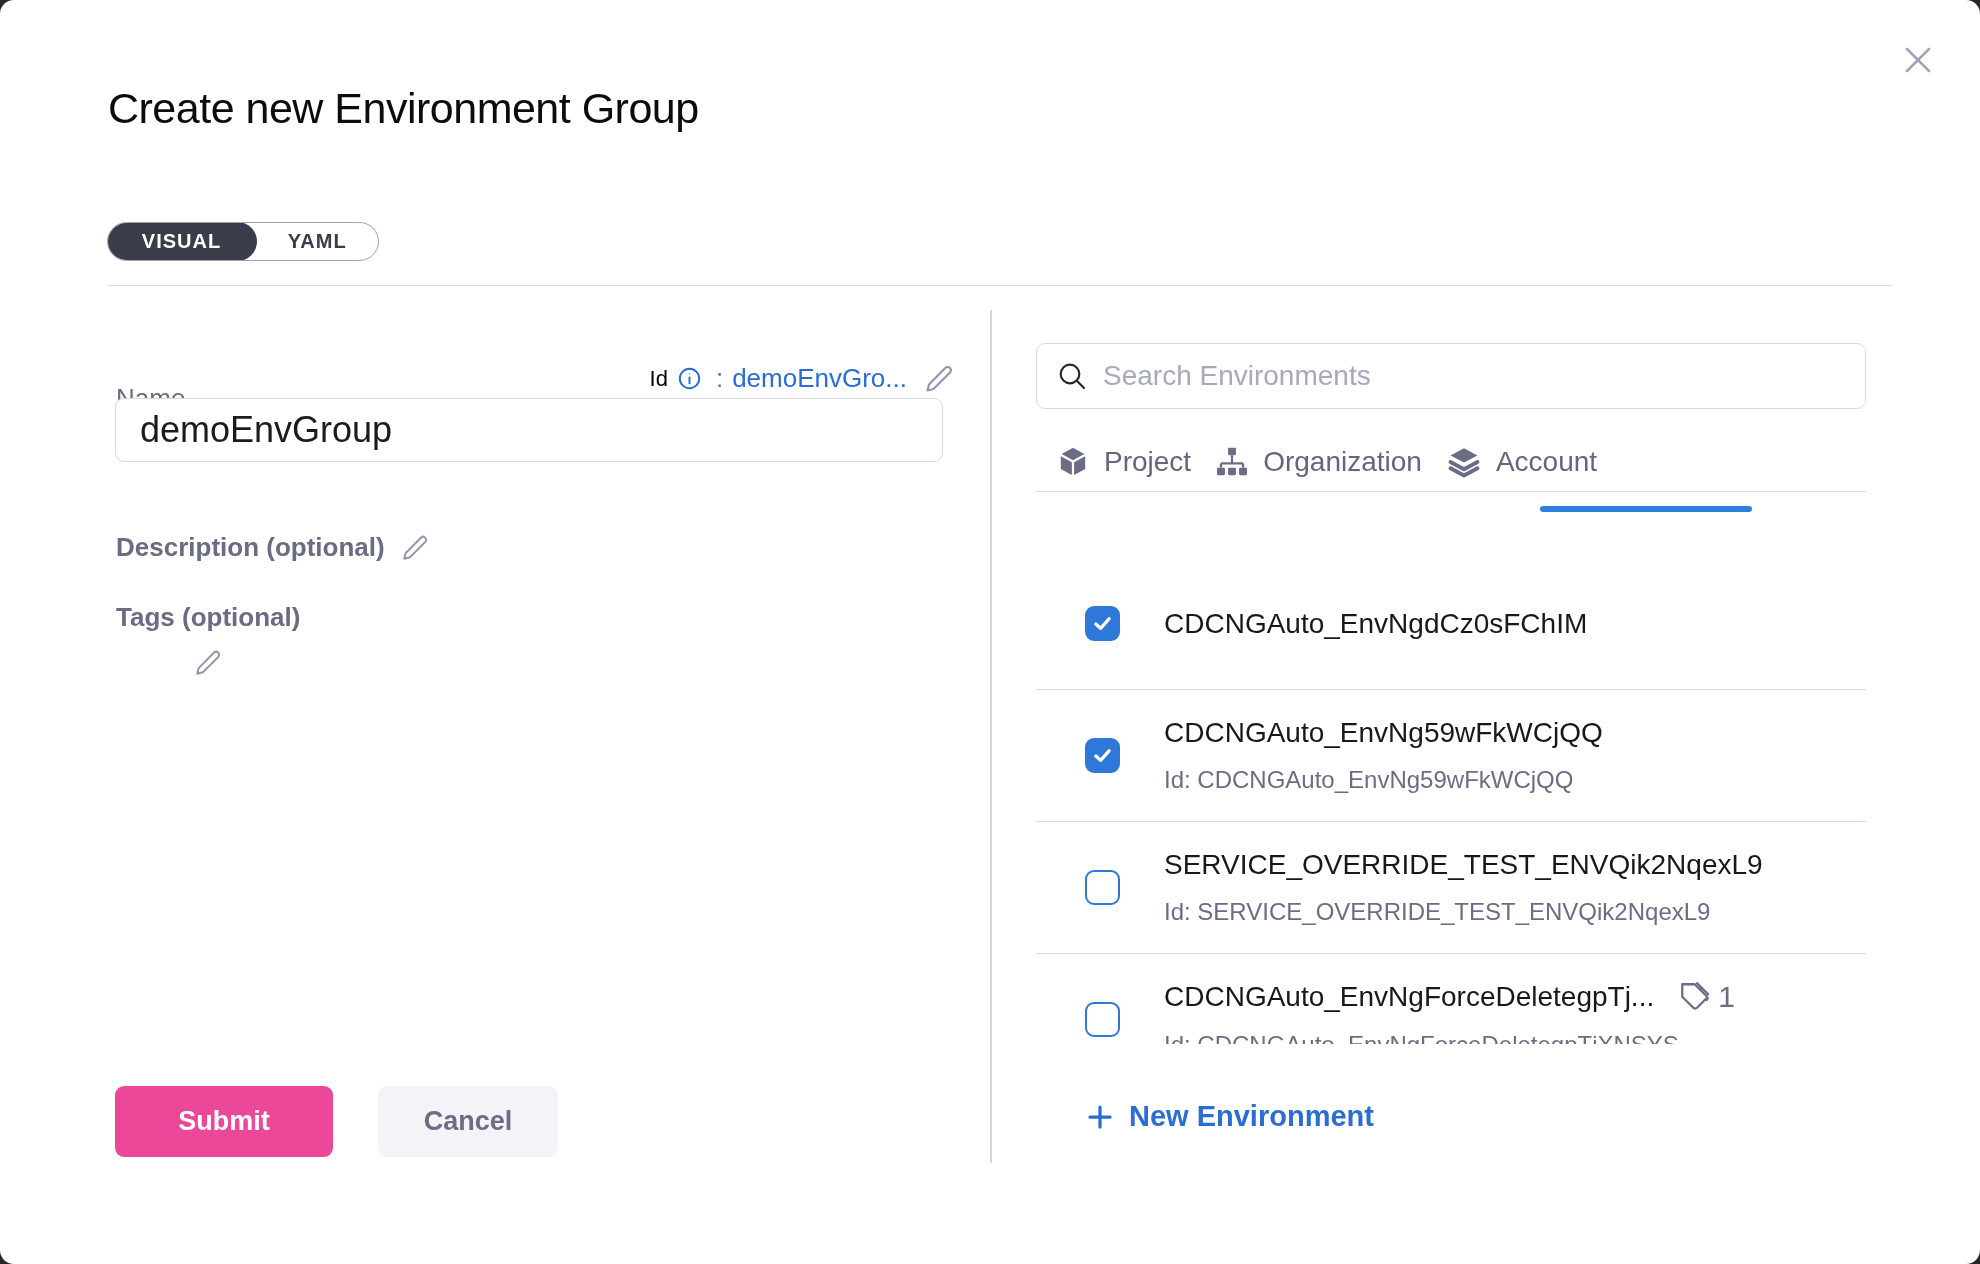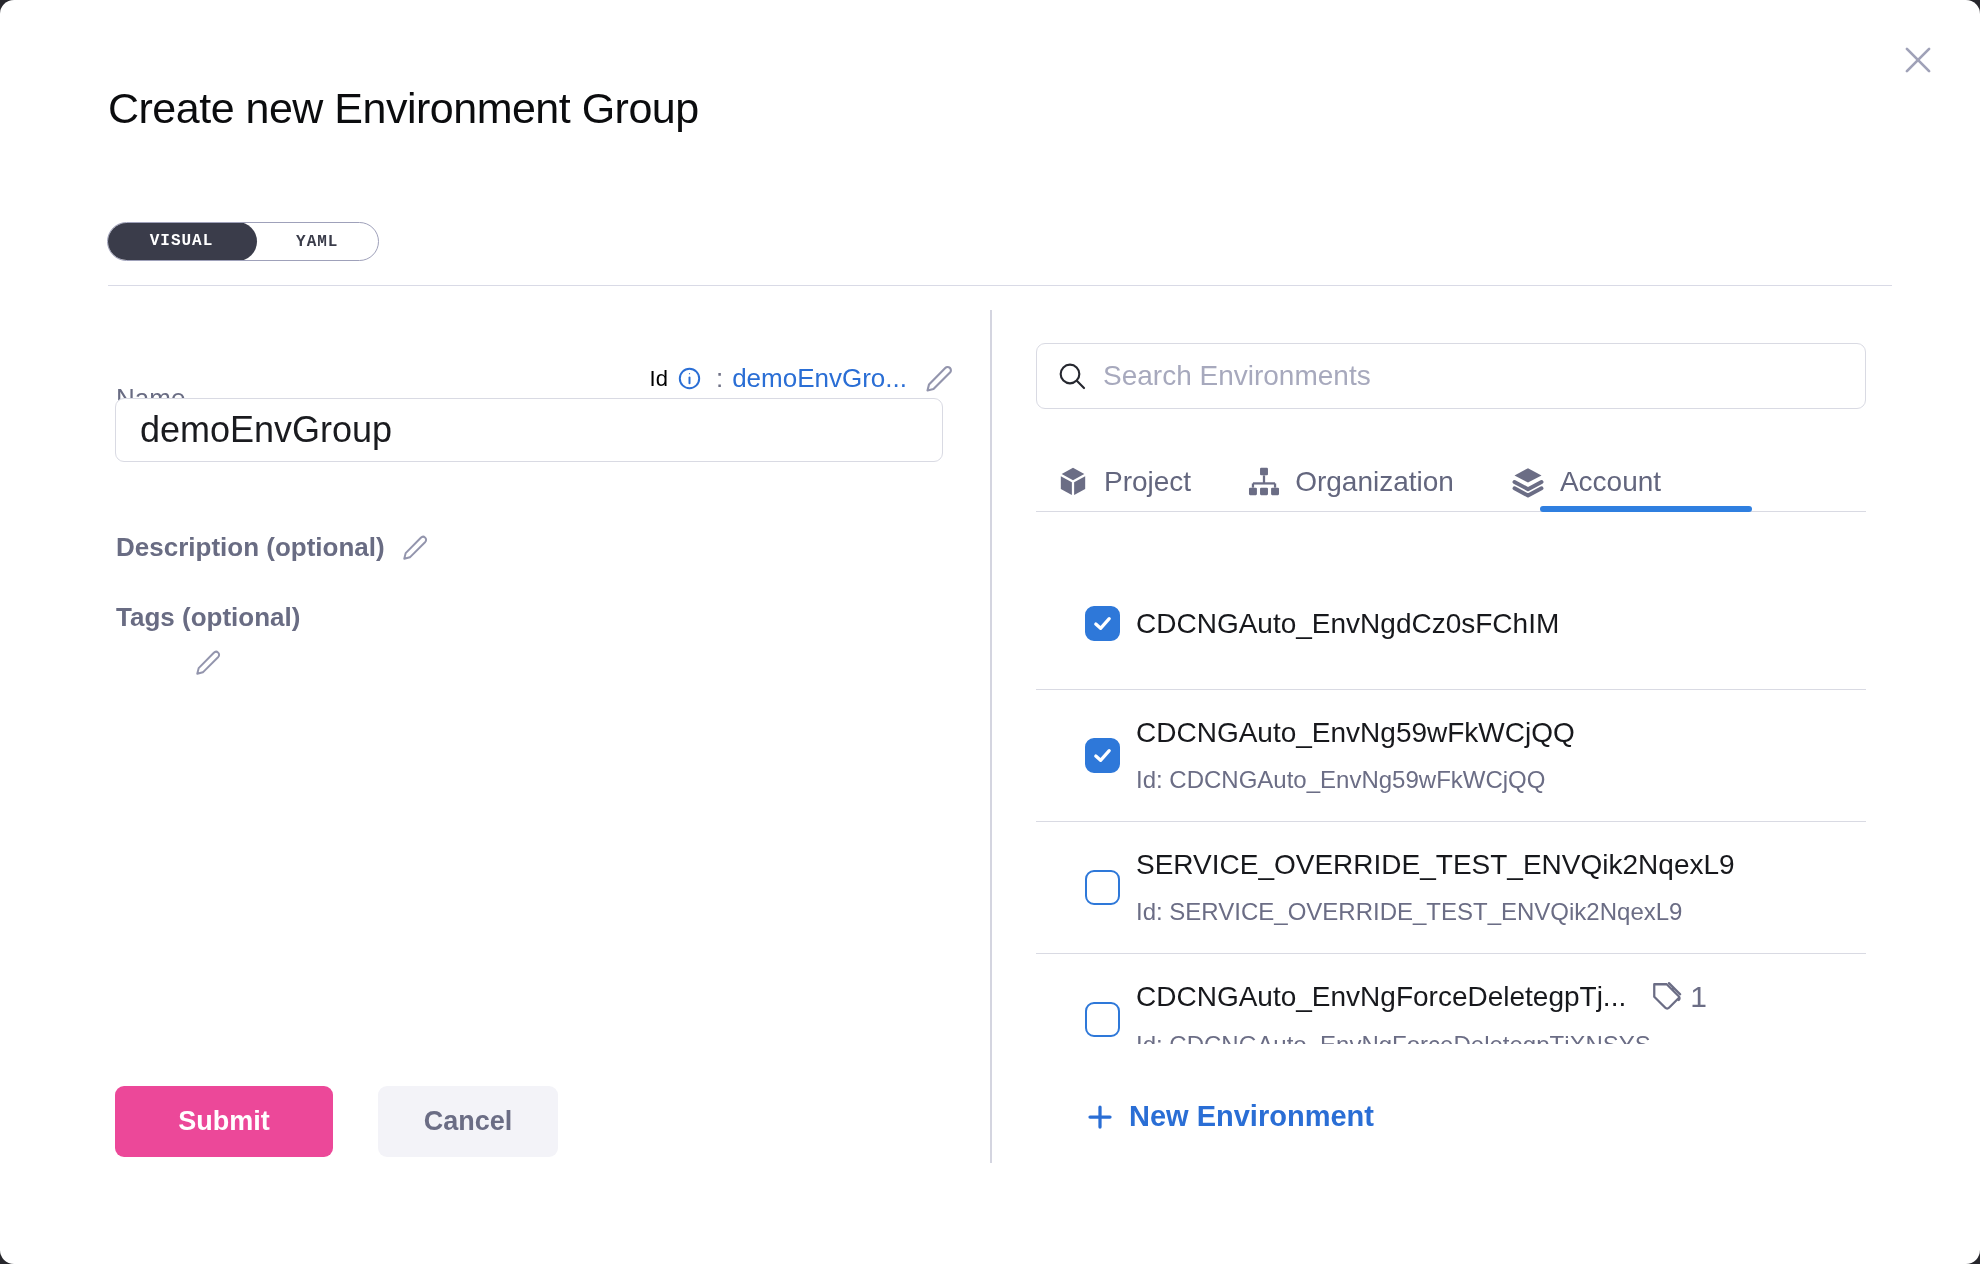--- a/index.html
+++ b/index.html
@@ -29,22 +29,22 @@
   }
   
   .view-toggle {
     position:absolute; top:222px; left:107px;
     width:272px; height:39px;
     border:1.5px solid #9fa1ba; border-radius:20px;
     background:#ffffff; display:flex; overflow:hidden;
   }
   .view-toggle .opt {
     display:flex; align-items:center; justify-content:center;
-    font-size:16px; font-weight:700; letter-spacing:1px;
-    color:#3a3c4a; cursor:pointer; height:100%;font-family:Liberation Mono, monospace;
+    font-size:20px; font-weight:700; letter-spacing:1px;
+    color:#3a3c4a; cursor:pointer; height:100%;
   }
   .view-toggle .opt.selected {
     background:#3a3c4a; color:#ffffff; border-radius:20px;
     width:150px; margin:-1.5px 0 -1.5px -1.5px; height:39px;
   }
   .view-toggle .opt.unselected { flex:1; }
   .header-divider {
     position:absolute; top:285px; left:108px; width:1784px; height:1px;
     background:#d9dae6;
   }
@@ -89,36 +89,36 @@
   .search-wrap { position:absolute; top:343px; left:0; width:830px; height:66px; }
   .search-input {
     width:100%; height:100%;
     border:1.5px solid #d9dae3; border-radius:9px;
     font-size:28px; color:#1a1b1f; padding:0 20px 0 66px;
     font-family:"Liberation Sans", sans-serif; outline:none; background:#fff;
   }
   .search-input::placeholder { color:#a7a9bd; }
   .search-icon { position:absolute; left:20px; top:17px; }
   .tabs {
-    position:absolute; top:452px; left:0; width:830px; height:60px;
-    display:flex; align-items:center; gap:56px; padding-left:20px;
+    position:absolute; top:432px; left:0; width:830px; height:60px;
+    display:flex; align-items:center; gap:24px; padding-left:20px;
     border-bottom:1.5px solid #d9dae3;
   }
   .tab { display:flex; align-items:center; gap:14px; cursor:pointer; }
   .tab .tab-label { font-size:28px; color:#63667e; }
   .tab-indicator {
     position:absolute; top:506px; left:504px; width:212px; height:6px;
     background:#2f7fe0; border-radius:3px; z-index:2;
   }
   .env-list {
     position:absolute; top:512px; left:0; width:830px; height:532px;
     overflow:hidden;
   }
   .env-row {
-    height:132px; display:flex; align-items:center; gap:16px;
+    height:132px; display:flex; align-items:center; gap:44px;
     padding-left:49px; border-bottom:1.5px solid #d9dae3; cursor:pointer;
   }
   .env-row.first { height:178px; padding-top:46px; }
   .checkbox {
     width:35px; height:35px; border-radius:9px; flex:none;
     border:2.5px solid #2e78d9; background:#ffffff;
     display:flex; align-items:center; justify-content:center; cursor:pointer;
   }
   .checkbox svg { display:none; }
   .checkbox.checked { background:#2e78d9; border-color:#2e78d9; }

